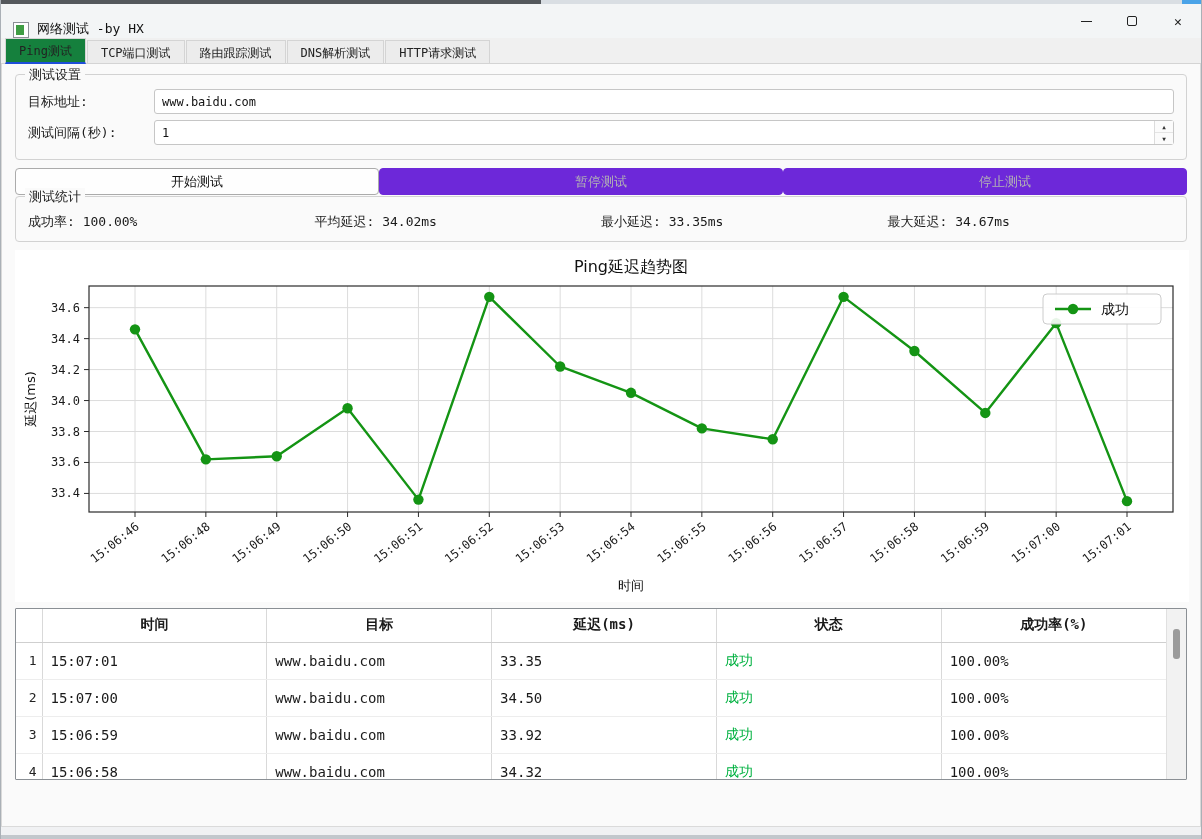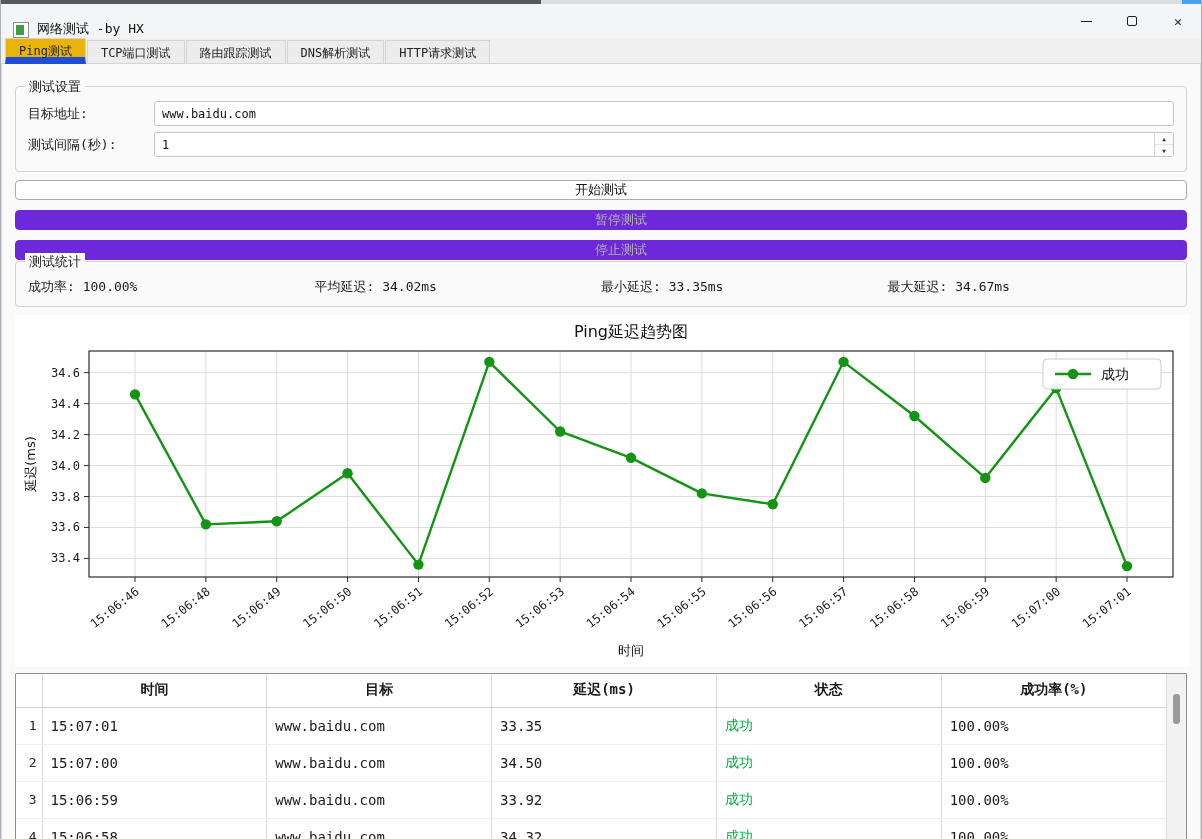--- a/index.html
+++ b/index.html
@@ -17,38 +17,38 @@
   .win-title { font-size:13px; color:#111; }
   .win-controls { margin-left:auto; display:flex; height:100%; }
   .win-btn { width:46px; height:100%; display:flex; align-items:center; justify-content:center; color:#222; cursor:default; }
   .glyph-min { width:11px; border-top:1px solid #222; display:inline-block; }
   .glyph-max { width:10px; height:10px; border:1px solid #222; border-radius:2px; display:inline-block; }
   .glyph-close { font-size:13px; line-height:1; }
 
   
   .tabbar { height:26px; background:#f0f0f0; display:flex; align-items:flex-end; padding-left:4px; border-bottom:1px solid #d4d4d4; flex:0 0 auto; }
   .tab { padding:4px 13px 4px 13px; font-size:12px; color:#222; background:#ececec; border:1px solid #d4d4d4; border-bottom:none; margin-right:1px; height:23px; }
-  .tab.active { background:#eab308; height:26px; position:relative; z-index:2; margin-bottom:-1px; border-bottom:7px solid #1d4ed8; }
+  .tab.active { background:#15803d; height:26px; position:relative; z-index:2; margin-bottom:-1px; border-bottom:2px solid #1d4ed8; }
 
   
   .pane { flex:1; background:#fafafa; border-left:1px solid #d9d9d9; border-right:1px solid #d9d9d9; padding:10px 13px 0 13px; display:flex; flex-direction:column; }
 
   .groupbox { border:1px solid #d2d2d2; border-radius:4px; position:relative; background:#fafafa; }
   .gb-title { position:absolute; top:-9px; left:9px; background:#fafafa; padding:0 4px; font-size:13px; color:#1a1a1a; }
 
-  .gb-settings { margin-top:12px; padding:14px 12px 8px 12px; }
+  .gb-settings { margin-top:0; padding:14px 12px 8px 12px; }
   .field-row { display:flex; align-items:center; margin-bottom:6px; }
   .field-label { width:126px; flex:0 0 auto; font-size:13px; }
   .input-wrap { flex:1; position:relative; }
   .text-input { width:100%; height:25px; border:1px solid #c6c6c6; border-radius:3px; background:#fff; font-family:"DejaVu Sans Mono","DejaVu Sans",monospace; font-size:12px; padding:0 22px 0 7px; color:#111; outline:none; }
   .spin { position:absolute; right:1px; top:1px; bottom:1px; width:19px; display:flex; flex-direction:column; border-left:1px solid #dcdcdc; }
   .spin-btn { flex:1; display:flex; align-items:center; justify-content:center; font-size:6px; color:#333; background:#fbfbfb; }
   .spin-btn:first-child { border-bottom:1px solid #e4e4e4; }
 
-  .btn-row { display:flex; gap:10px; margin-top:8px;flex-direction:column; }
+  .btn-row { display:flex; margin-top:8px; }
   .btn { flex:1; height:27px; border-radius:4px; font-size:13px; display:flex; align-items:center; justify-content:center; }
   .btn.enabled { background:#fefefe; border:1px solid #ababab; color:#111; }
   .btn.disabled { background:#6d28d9; border:1px solid #6d28d9; color:#b3b3b3;padding-left:40px; }
 
   .gb-stats { margin-top:1px; padding:16px 12px 10px 12px; }
   .stats-row { display:flex; }
   .stat { flex:1; font-size:13px; white-space:nowrap; }
 
   .chart-wrap { margin-top:8px; background:#fff; }
   .chart-wrap svg { display:block; }

